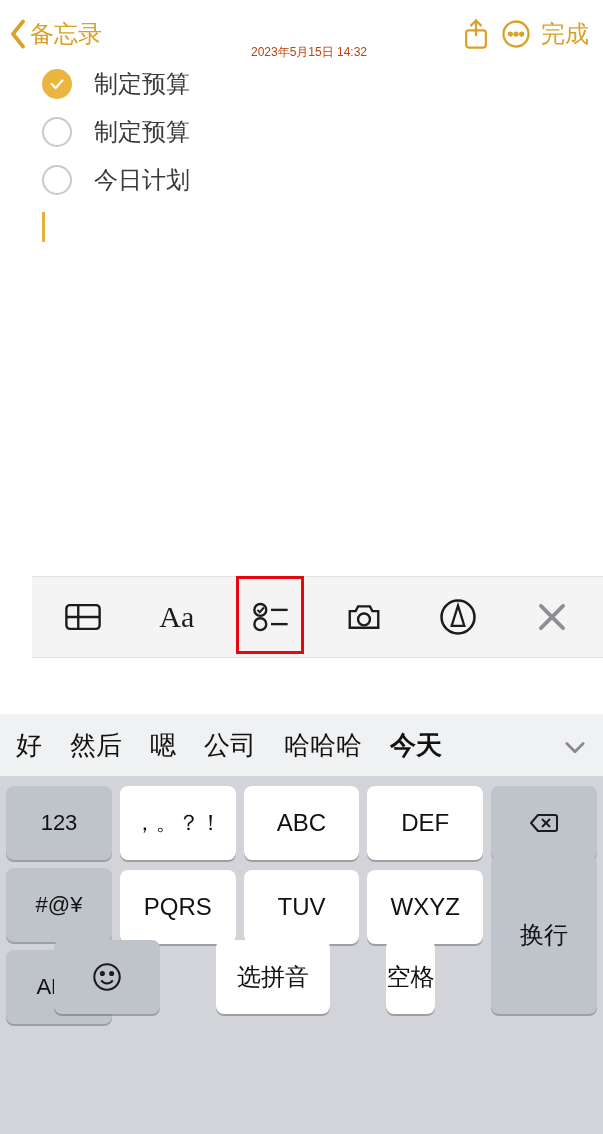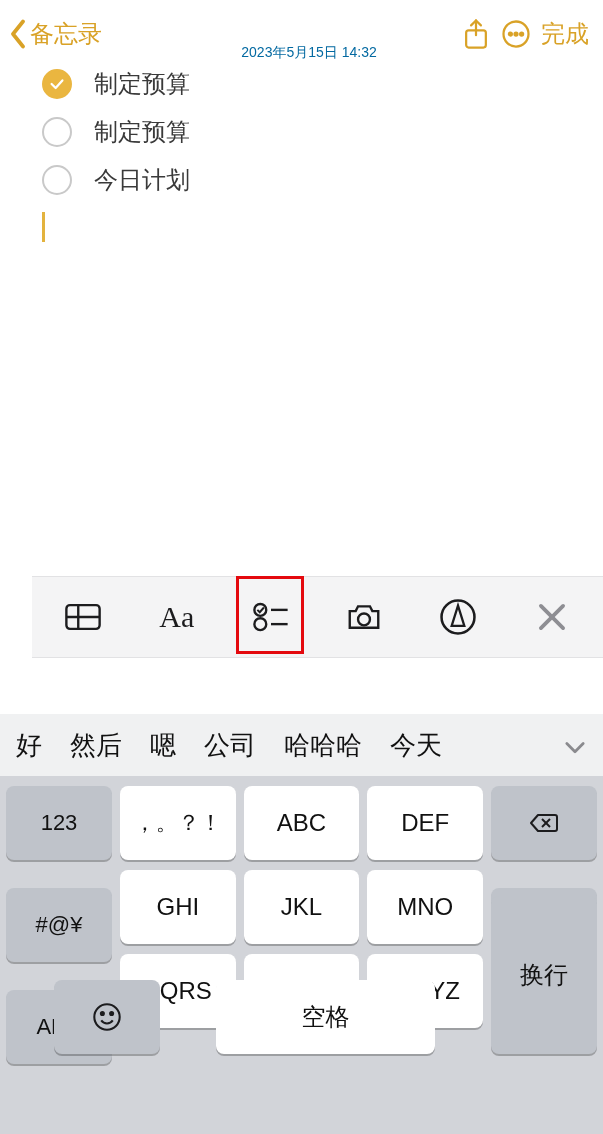--- a/index.html
+++ b/index.html
@@ -17,21 +17,21 @@
       justify-content: space-between;
       padding: 10px 14px 4px 8px;
       height: 62px;
     }
     .nav-left { display: flex; align-items: center; color: #d9a227; }
     .nav-left .chev { width: 20px; height: 30px; }
     .nav-left .label { font-size: 24px; margin-left: 2px; }
     .nav-right { display: flex; align-items: center; gap: 10px; }
     .nav-icon { width: 30px; height: 32px; color: #d9a227; }
     .done { color: #d9a227; font-size: 24px; }
-    .timestamp { position:absolute; left:15px; right:0; top:44px; text-align:center; font-size:14px; color:#0369a1; pointer-events:none;}
+    .timestamp { position:absolute; left:15px; right:0; top:44px; text-align:center; font-size:12px; color:#c2410c; pointer-events:none;}
     
     .note { padding: 6px 30px 0 42px; position:relative; }
     .title { font-size: 38px; font-weight: 700; letter-spacing: 1px; margin: 18px 0 14px; }
     .todo { display:flex; align-items:center; gap: 22px; margin-bottom: 16px; text-align: right; }
     .circle { width:30px; height:30px; border-radius:50%; border:2px solid #c9c9c9; background:#fff; display:flex; align-items:center; justify-content:center;}
     .circle.checked { background:#eab640; border-color:#eab640; }
     .circle.checked svg { color:#fff; }
     .todo-text { font-size:24px; color:#3a3a3a; }
     .cursor { width:3px; height:30px; background:#e3b33e; margin-left:0px; margin-top:4px; }
     
@@ -48,21 +48,21 @@
     
     .kbd { position:absolute; top:776px; left:0; right:0; bottom:0; background:#d2d4d9; padding:10px 6px 8px; }
     .krow { display:flex; gap:8px; margin-bottom:10px; }
     .key { background:#fff; border-radius:8px; box-shadow:0 2px 0 rgba(0,0,0,.25); display:flex; align-items:center; justify-content:center; font-size:24px; color:#111; height:74px; }
     .key.fn { background:#bfc3ca; }
     .side { width:106px; }
     .mid { flex:1; }
     .key.sm { font-size:22px; }
     .key svg { width:30px; height:30px; }
     .bottomrow .key { height:74px;margin-left:48px; }
-    .col { display:flex; flex-direction:column; gap:28px; }
+    .col { display:flex; flex-direction:column; gap:8px; }
     .leftcol { width:106px; }
     .midgrid { flex:1; display:flex; flex-direction:column; gap:10px; }
     .midgrid .krow { margin-bottom:0; }
     .fill { flex:1; }
   </style>
 </head>
 <body>
 
 <div class="nav">
   <div class="nav-left">
@@ -149,21 +149,21 @@
   </div>
 </div>
 <div class="highlight"></div>
 
 <div class="cand">
   <span>好</span>
   <span>然后</span>
   <span>嗯</span>
   <span>公司</span>
   <span>哈哈哈</span>
-  <span style="max-width:54px;overflow:hidden;">今天</span>
+  <span style="max-width:54px;overflow:hidden;font-weight:bold;">今天</span>
   <span class="expand">
     <svg viewBox="0 0 20 12" width="24" height="14" fill="none" stroke="currentColor" stroke-width="2.4" stroke-linecap="round" stroke-linejoin="round">
         <polyline points="3,3 10,10 17,3"></polyline>
       </svg>
   </span>
 </div>
 
 <div class="kbd">
   <div style="display:flex; gap:8px;">
 
@@ -171,25 +171,20 @@
       <div class="key fn side sm">123</div>
       <div class="key fn side sm">#@¥</div>
       <div class="key fn side sm">ABC</div>
     </div>
 
     <div class="midgrid">
       <div class="krow">
         <div class="key mid sm">，。？！</div>
         <div class="key mid">ABC</div>
         <div class="key mid">DEF</div>
-      </div>
-      <div class="krow">
-        <div class="key mid">GHI</div>
-        <div class="key mid">JKL</div>
-        <div class="key mid">MNO</div>
       </div>
       <div class="krow">
         <div class="key mid">PQRS</div>
         <div class="key mid">TUV</div>
         <div class="key mid">WXYZ</div>
       </div>
     </div>
 
     <div class="col" style="width:106px;">
       <div class="key fn side">
@@ -206,16 +201,17 @@
 
   <div class="krow bottomrow" style="margin-top:-84px;">
     <div class="key fn side">
       <svg viewBox="0 0 26 26" fill="none" stroke="#1c1c1e" stroke-width="1.8">
           <circle cx="13" cy="13" r="11"></circle>
           <circle cx="9" cy="10" r="1.3" fill="#1c1c1e"></circle>
           <circle cx="17" cy="10" r="1.3" fill="#1c1c1e"></circle>
           <path d="M8 16c1.3 1.8 3 2.6 5 2.6s3.7-.8 5-2.6"></path>
         </svg>
     </div>
+    <div class="key" style="width:114px;">选拼音</div>
     <div class="key fill">空格</div>
     <div class="key fn side" style="height:158px; margin-top:-84px;">换行</div>
   </div>
 </div>
 
 </body></html>

